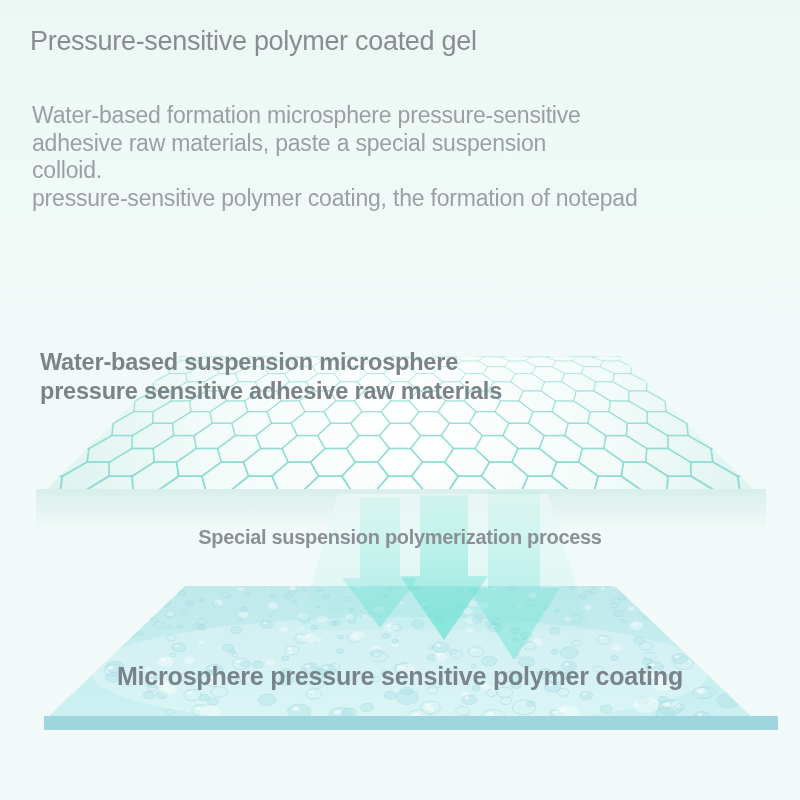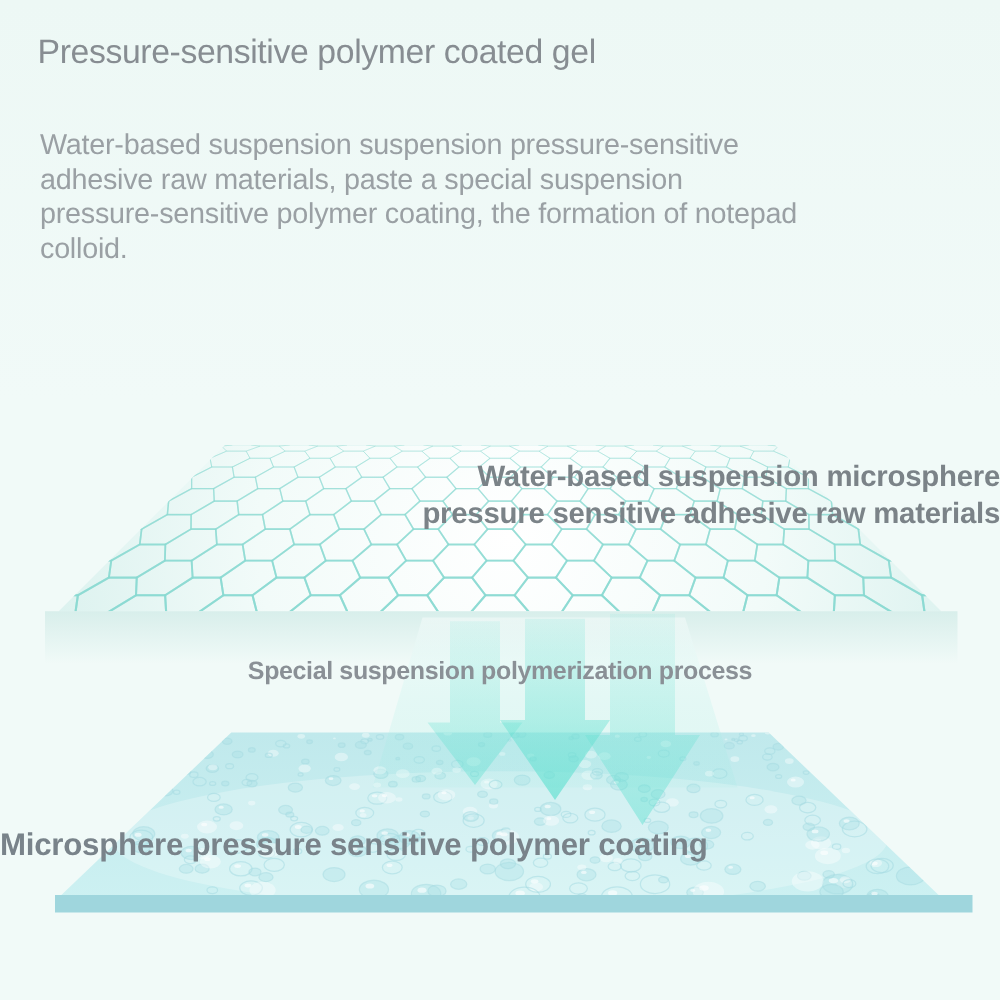--- a/index.html
+++ b/index.html
@@ -7,25 +7,25 @@
     width:800px;height:800px;overflow:hidden;position:relative;
     background:linear-gradient(180deg,#edf8f5 0%, var(--background,#f1faf8) 40%, var(--background,#f1faf8) 100%);
     font-family:"Liberation Sans","DejaVu Sans",sans-serif;
   }
   .abs{position:absolute;}
   #scene{position:absolute;left:0;top:0;}
   .title-block{left:30px;top:24px;line-height:34px;font-size:27px;font-weight:normal;
     letter-spacing:-0.3px;color:var(--heading-text,#878d92);}
   .intro-block{left:32px;top:102px;font-size:23px;line-height:27.6px;
     color:var(--body-text,#9aa0a4);letter-spacing:-0.2px;}
-  .top-layer-label{left:40px;top:367px;width:760px;text-align:right;font-size:23.5px;
+  .top-layer-label{left:40px;top:348px;width:760px;text-align:left;font-size:23.5px;
     line-height:29px;font-weight:bold;letter-spacing:-0.2px;color:var(--top-label-text,#7b8388);}
   .process-label{left:0;top:526px;width:800px;text-align:center;font-size:20px;
     font-weight:bold;letter-spacing:-0.3px;color:var(--process-text,#8a9096);}
-  .bottom-layer-label{left:0;top:662px;width:800px;text-align:left;font-size:25px;
+  .bottom-layer-label{left:0;top:662px;width:800px;text-align:center;font-size:25px;
     font-weight:bold;letter-spacing:-0.2px;color:var(--coating-label-text,#79838a);}
 </style>
 </head>
 <body>
 
 <svg id="scene" width="800" height="800" viewBox="0 0 800 800">
     <defs>
       <radialGradient id="hexSurf" gradientUnits="userSpaceOnUse" cx="410" cy="430" r="370">
         <stop offset="0" stop-color="#ffffff" stop-opacity="1"></stop>
         <stop offset="0.55" stop-color="#f2fbf9" stop-opacity="1"></stop>
@@ -578,24 +578,24 @@
     <path d="M360,497 L400,497 L400,578 L418,578 L380,628 L342,578 L360,578 Z" fill="url(#arrG)" fill-opacity="0.55"></path>
     <path d="M420,495 L468,495 L468,576 L488,576 L444,640 L400,576 L420,576 Z" fill="url(#arrG)" fill-opacity="0.8"></path>
     <path d="M488,491 L540,491 L540,588 L560,588 L514,660 L468,588 L488,588 Z" fill="url(#arrG)" fill-opacity="0.5"></path>
   </svg>
 
 <div class="abs title-block">
   <div>Pressure-sensitive polymer coated gel</div>
 </div>
 
 <div class="abs intro-block">
-  <div>Water-based suspension suspension pressure-sensitive</div>
+  <div>Water-based formation microsphere pressure-sensitive</div>
   <div>adhesive raw materials, paste a special suspension</div>
+  <div>colloid.</div>
   <div>pressure-sensitive polymer coating, the formation of notepad</div>
-  <div>colloid.</div>
 </div>
 
 <div class="abs top-layer-label">
   <div>Water-based suspension microsphere</div>
   <div>pressure sensitive adhesive raw materials</div>
 </div>
 
 <div class="abs process-label">Special suspension polymerization process</div>
 
 <div class="abs bottom-layer-label">Microsphere pressure sensitive polymer coating</div>

